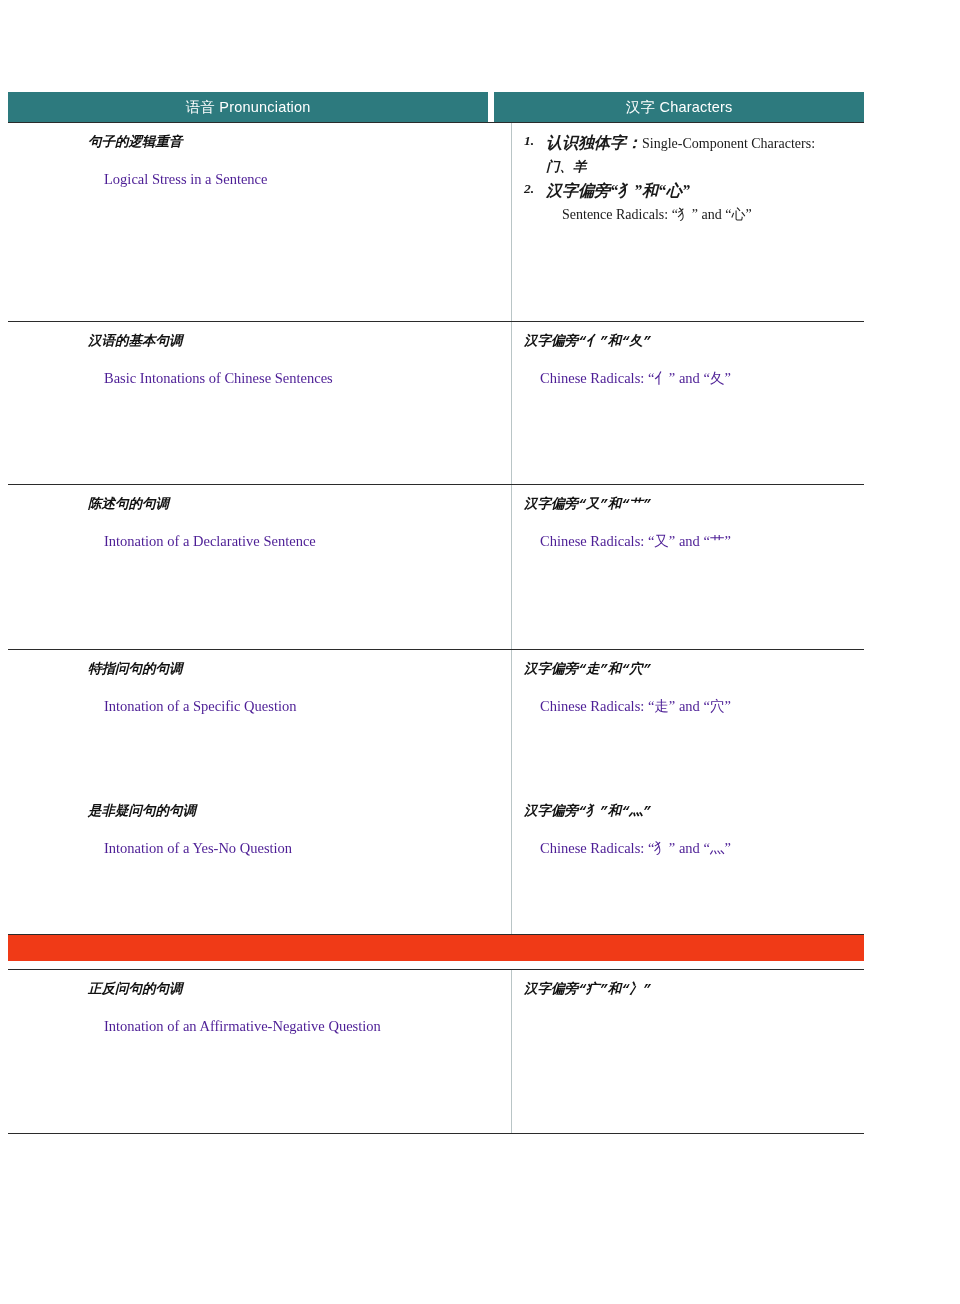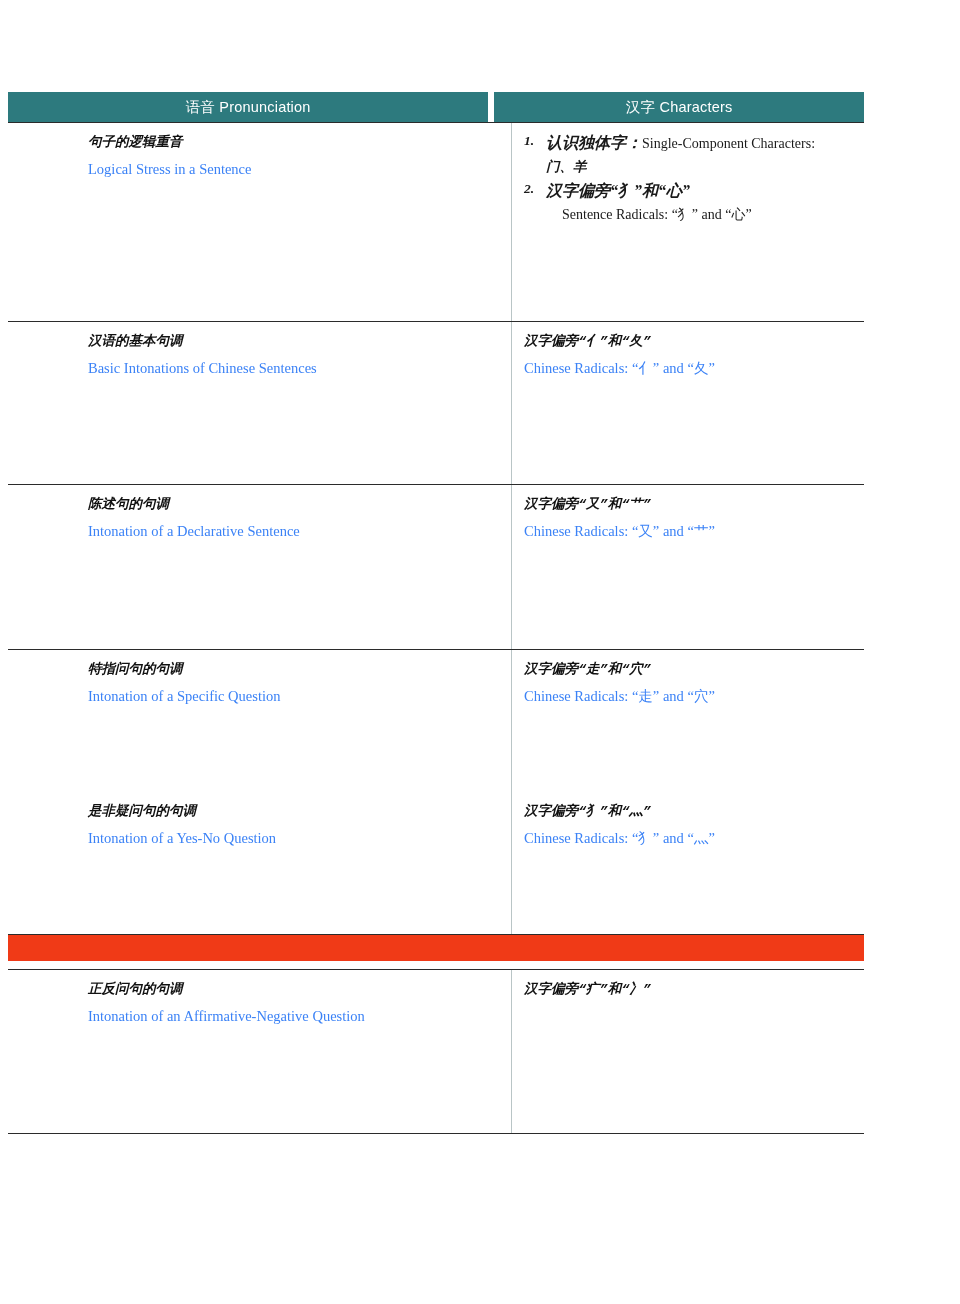--- a/index.html
+++ b/index.html
@@ -67,22 +67,22 @@
     font-style: italic;
     font-weight: bold;
     font-size: 13.5px;
     color: #111;
     margin: 0 0 6px 0;
     line-height: 1.5;
   }
   .en {
     font-family: "Liberation Serif", serif;
     font-size: 14.5px;
-    color: #3b82f6;
-    margin: 0;
+    color: #4c1d95;
+    margin: 16px;
     line-height: 1.45;
   }
   .numlist {
     margin: 0;
     padding: 0;
     list-style: none;
   }
   .numlist li {
     margin: 0 0 5px 0;
   }

